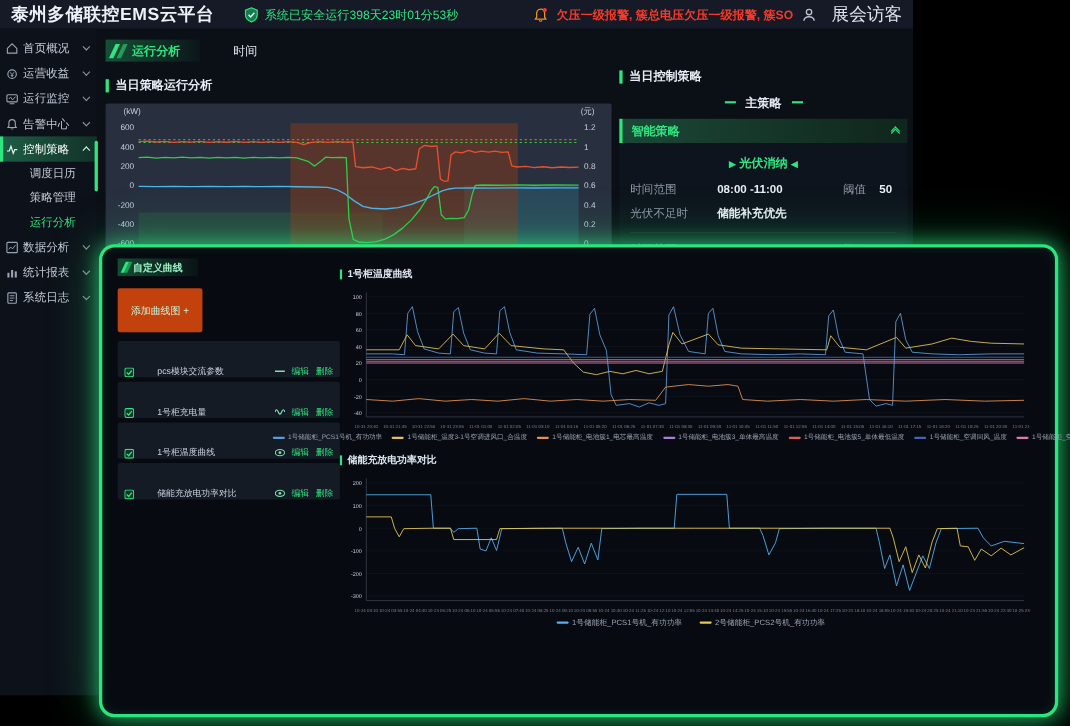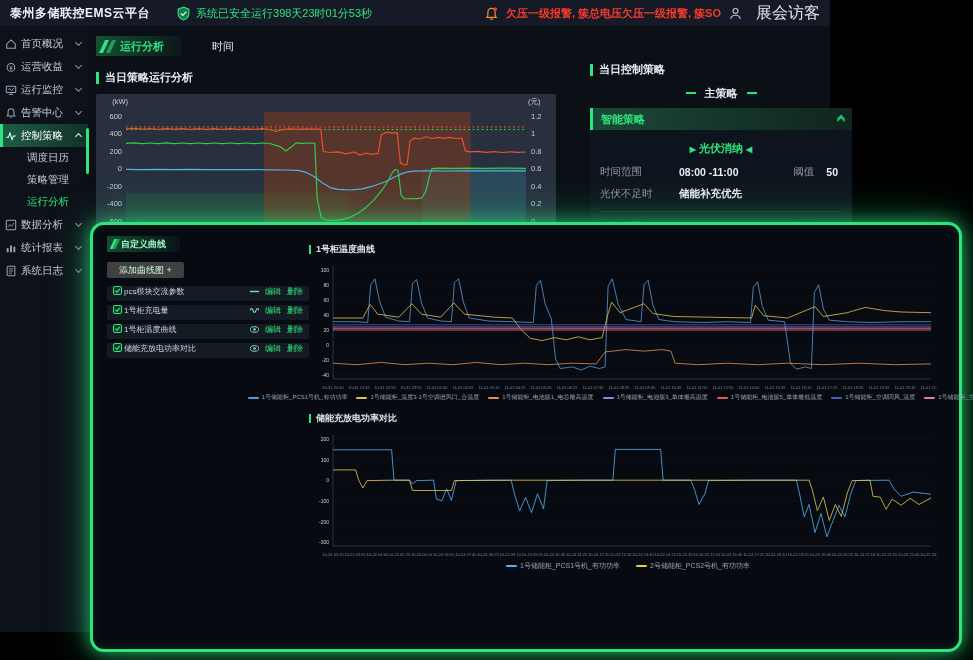--- a/index.html
+++ b/index.html
@@ -1,21 +1,21 @@
 <!DOCTYPE html>
 <html><head>
 <meta charset="utf-8">
 <style>
   html,body{margin:0;padding:0;width:973px;height:660px;background:#000;overflow:hidden;
     font-family:"Liberation Sans",sans-serif;color:#dfe5ee;position:relative;}
   .app{position:absolute;left:0;top:0;width:830px;height:632px;background:#0b0f16;}
   
   .topbar{position:absolute;left:0;top:0;width:100%;height:26px;background:#151a26;
     display:flex;align-items:center;padding:0 10px;box-sizing:border-box;gap:6px;}
-  .brand{font-size:12px;font-weight:bold;color:#eef2f8;letter-spacing:.5px;white-space:nowrap;}
+  .brand{font-size:16px;font-weight:bold;color:#eef2f8;letter-spacing:.5px;white-space:nowrap;}
   .sys-status{display:flex;align-items:center;gap:5px;margin-left:20px;color:#2ee57f;font-size:11px;white-space:nowrap;}
   .top-right{margin-left:auto;display:flex;align-items:center;gap:7px;}
   .alarm-text{color:#f5392b;font-size:11px;font-weight:bold;max-width:240px;white-space:nowrap;overflow:hidden;}
   .visitor{color:#dfe5ee;font-size:16px;margin-left:6px;}
   .ticon{width:15px;height:15px;display:inline-flex;}
   .ticon svg{width:100%;height:100%;}
   
   .sidebar{position:absolute;left:0;top:26px;width:88px;bottom:0;background:#0d1119;padding-top:6px;box-sizing:border-box;}
   .side-item{height:23px;display:flex;align-items:center;gap:4px;padding:0 5px;font-size:10.5px;color:#c3cbd8;cursor:pointer;}
   .side-item .sicon{width:12px;height:12px;display:inline-flex;color:#9aa4b4;}
@@ -40,21 +40,21 @@
   .slash.s2{opacity:.55;}
   .gtab .lbl{margin-left:4px;}
   .time-label{margin-left:30px;font-size:11px;color:#e3e8f0;}
   .datebox{margin-left:12px;display:flex;align-items:center;gap:7px;width:104px;height:20px;
     border:1px solid #2a4a3c;background:#0d1512;color:#cfe0d6;font-size:11px;padding:0 8px;cursor:pointer;}
   .section-title{display:flex;align-items:center;gap:6px;font-size:11px;font-weight:bold;color:#e8edf4;}
   .tbar{width:3px;height:12px;background:#2ee57f;flex:0 0 auto;}
   .main .section-title.m1{margin:12px 0 6px 8px;}
   .chart-panel{position:absolute;left:8px;top:68px;width:460px;height:138px;background:#28303f;border-radius:2px;}
   
-  .strategy{position:absolute;left:502px;top:36px;width:262px;}
+  .strategy{position:absolute;left:475px;top:36px;width:262px;}
   .group-label{text-align:center;color:#e6ebf3;font-size:11px;font-weight:bold;margin:9px 0 7px;}
   .dash-line{display:inline-block;width:10px;height:2px;background:#2ee57f;vertical-align:middle;margin:0 9px 2px;}
   .sp-header{height:22px;background:linear-gradient(90deg,#1b4836,#10251d);display:flex;align-items:center;
     padding:0 8px;color:#2ee57f;font-size:11px;font-weight:bold;border-left:3px solid #2ee57f;cursor:pointer;}
   .dblchev{margin-left:auto;display:flex;flex-direction:column;align-items:center;gap:0;}
   .dblchev .chev{border-color:#2ee57f;width:5px;height:5px;}
   .dblchev .chev + .chev{margin-top:-4px;}
   .sp-body{background:#0e141d;padding:6px 10px 10px;font-size:10.5px;}
   .mode-line{text-align:center;color:#2ee57f;font-weight:bold;margin:5px 0 9px;font-size:11px;}
   .tri{font-size:8px;}
@@ -67,23 +67,23 @@
   
   .modal{position:absolute;left:90px;top:222px;width:866px;height:424px;background:#070b11;
     border:3px solid #2be57f;border-radius:14px;
     box-shadow:0 0 18px rgba(43,229,127,.70),0 0 46px rgba(43,229,127,.35),inset 0 0 10px rgba(43,229,127,.12);}
   .m-left{position:absolute;left:14px;top:10px;width:202px;}
   .m-tab{display:inline-flex;align-items:center;height:16px;padding:0 14px 0 5px;
     background:linear-gradient(90deg,rgba(46,229,127,.30),rgba(46,229,127,.04));
     color:#9ff0c6;font-size:9px;font-weight:bold;gap:0;}
   .m-tab .slash{width:3px;height:10px;}
   .m-tab .lbl{margin-left:3px;}
-  .m-add{margin:9px 0 4px;display:inline-flex;align-items:center;height:16px;padding:0 12px;
-    background:#404040;color:#c9f7dd;font-size:9px;border-radius:2px;cursor:pointer;}
-  .m-row{height:15px;margin:4px 0;background:#141b25;display:flex;align-items:flex-start;gap:2px;
+  .m-add{margin:9px 0 4px;display:inline-flex;align-items:center;height:16px;padding:12px 12px;
+    background:#c2410c;color:#c9f7dd;font-size:9px;border-radius:2px;cursor:pointer;}
+  .m-row{height:33px;margin:4px 0;background:#141b25;display:flex;align-items:flex-end;gap:21px;
     padding:0 6px;font-size:8px;color:#c9d2de;border-radius:2px;}
   .m-row .cbx,.m-row .ricon{display:inline-flex;width:9px;height:9px;flex:0 0 auto;}
   .m-row .cbx svg,.m-row .ricon svg{width:100%;height:100%;}
   .m-row .acts{margin-left:auto;display:flex;gap:6px;align-items:center;}
   .m-row .link{color:#2ee57f;cursor:pointer;}
   .m-charts{position:absolute;left:216px;top:4px;right:12px;}
   .m-chart-title{display:flex;align-items:center;gap:5px;font-size:9px;font-weight:bold;color:#dfe6f0;}
   .m-chart-title .tbar{width:2px;height:9px;}
   .mt1{margin:14px 0 4px;}
   .mt2{margin:10px 0 4px;}

